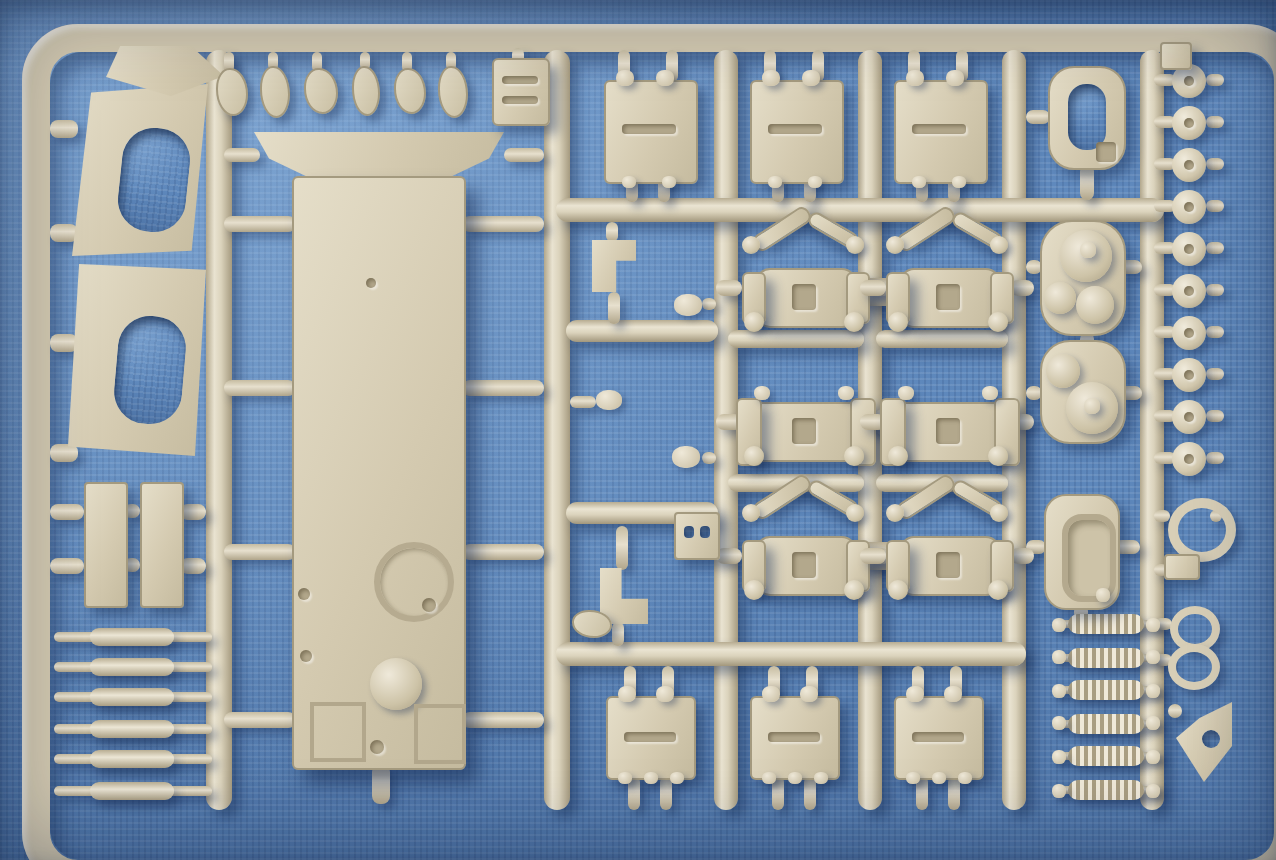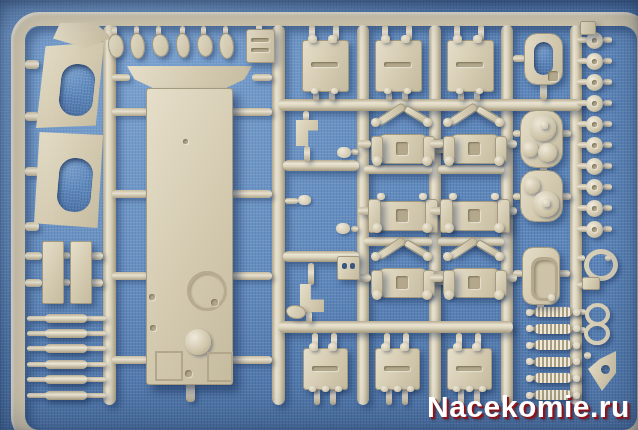--- a/index.html
+++ b/index.html
@@ -426,14 +426,13 @@
       <div class="knob" style="left: 298px; top: 195px; width: 13px; height: 10px;"></div>
       <div class="knob" style="left: 336px; top: 223px; width: 14px; height: 11px;"></div>
       <div class="part" style="left: 337px; top: 256px; width: 21px; height: 22px; border-radius: 2px;">
         <div class="ch holeblue bluebg" style="left: 4px; top: 6px; width: 5px; height: 6px; border-radius: 2px;"></div>
         <div class="ch holeblue bluebg" style="left: 12px; top: 6px; width: 5px; height: 6px; border-radius: 2px;"></div>
       </div>
       <div class="part clip" style="left: 300px; top: 284px; width: 24px; height: 28px; clip-path: polygon(0px 0px, 45% 0px, 45% 55%, 100% 55%, 100% 100%, 0px 100%);"></div>
       <div class="blob" style="left: 286px; top: 305px; width: 18px; height: 12px;"></div>
     </div>
   <div id="vignette"></div>
-  <div id="watermark">Nacekomie.ru</div>
 </div>
 
 </body></html>

